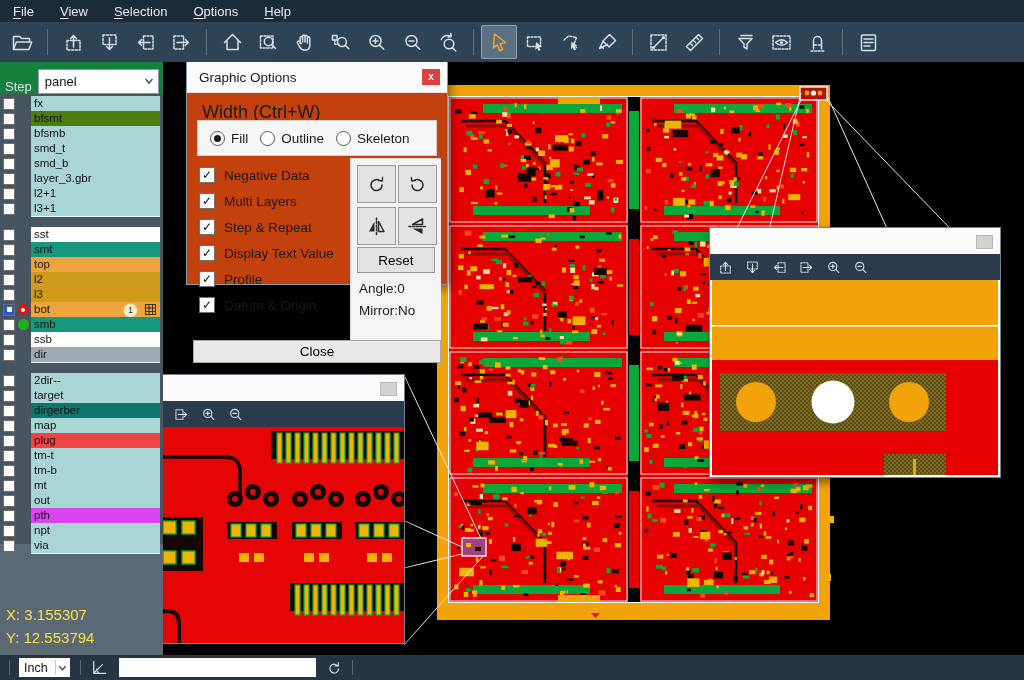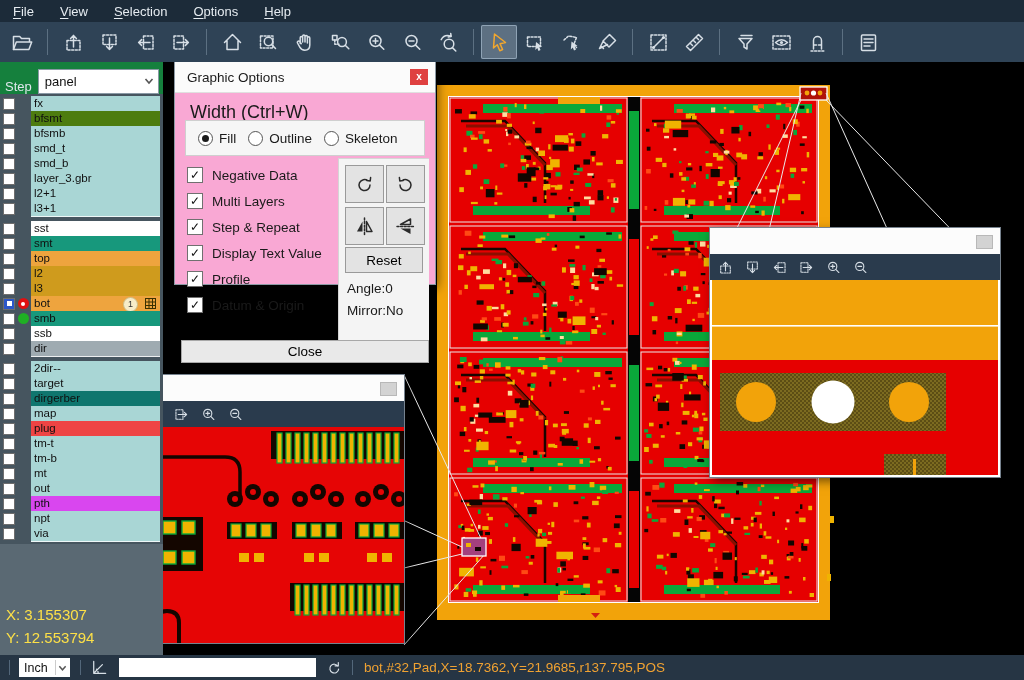--- a/index.html
+++ b/index.html
@@ -23,21 +23,21 @@
   svg.ic.dark{stroke:#2a2a2a;}
   
   .sidebar{position:absolute;left:0;top:62px;width:163px;bottom:25px;background:#46555f;z-index:5;}
   .sidebar-lower{position:absolute;left:0;right:0;top:482px;bottom:0;background:#5a6973;}
   .step-row{height:32px;display:flex;align-items:flex-end;background:#15803d;}
   .step-label{color:#dfe7ec;font-size:13px;margin:0 6px 0 5px;}
   .step-select{flex:1;margin-right:4px;height:23px;background:#fff;border:1px solid #8a99a5;
                display:flex;align-items:center;font-size:13px;color:#111;padding-left:6px;position:relative;}
   .step-select svg{position:absolute;right:4px;top:7px;stroke:#555;fill:none;stroke-width:1.6;}
   .layer-list{position:absolute;top:34px;left:0;right:3px;}
-  .lgroup{margin-bottom:5px;}
+  .lgroup{margin-bottom:11px;}
   .srow{display:flex;align-items:center;height:15px;}
   .scheck{width:10px;height:10px;background:#fff;border:1px solid #6e6e6e;margin-left:3px;flex:none;
           display:flex;align-items:center;justify-content:center;}
   .scheck.on{background:#2b57c8;}
   .scheck.on i{display:block;width:5px;height:5px;background:#fff;}
   .sgap{width:16px;flex:none;display:flex;align-items:center;justify-content:center;}
   .sdot{width:11px;height:11px;border-radius:50%;display:flex;align-items:center;justify-content:center;}
   .sdot.red{background:#e01010;}
   .sdot.red i{width:4px;height:4px;border-radius:50%;background:#fff;display:block;}
   .sdot.green{background:#1fb024;}
@@ -54,21 +54,21 @@
   .zwin-title{height:26px;background:#fcfcfc;position:relative;}
   .zwin-btn{position:absolute;right:7px;top:7px;width:15px;height:12px;background:#d3d3d3;border:1px solid #b8b8b8;}
   .zwin-toolbar{height:26px;background:#2a3b4d;display:flex;align-items:center;padding-left:2px;}
   .zwin-toolbar .tb-btn{width:27px;height:23px;}
   .zwin-content{position:relative;overflow:hidden;background:#e60505;}
   #win1{left:85px;top:375px;width:319px;z-index:3;}
   #win1 .zwin-content{height:216px;}
   #win2{left:710px;top:228px;width:290px;z-index:2;}
   #win2 .zwin-content{height:195px;border:2px solid #fff;border-top:none;background:#e60000;}
   
-  .dialog{position:absolute;left:175px;top:62px;width:260px;height:222px;background:#f9a8d4;
+  .dialog{position:absolute;left:187px;top:62px;width:260px;height:222px;background:#c2410c;
           box-shadow:0 0 0 1px #8d9aa5,3px 4px 10px rgba(0,0,0,.5);z-index:4;color:#1a1a1a;}
   .dlg-title{height:30px;background:#fbfbfb;border-bottom:1px solid #e0e0e0;display:flex;align-items:center;
              font-size:13.5px;padding-left:12px;position:relative;}
   .dlg-close{position:absolute;right:7px;top:7px;width:18px;height:16px;background:#df4040;color:#fff;
              font-size:10px;font-weight:bold;display:flex;align-items:center;justify-content:center;line-height:1;}
   .dlg-width{position:absolute;left:15px;top:40px;font-size:18px;}
   .dlg-radiobox{position:absolute;left:10px;top:58px;width:238px;height:34px;border:1px solid #cfcfcf;
                 background:#f6f6f6;display:flex;align-items:center;}
   .radio-item{display:flex;align-items:center;font-size:13.5px;margin-left:12px;}
   .radio{width:13px;height:13px;border-radius:50%;border:1px solid #555;background:#fff;margin-right:6px;
@@ -1734,14 +1734,13 @@
         <path d="M4.5 4 V18.5 H19 M4.5 18.5 L15 8 M10 18.5 a7 7 0 0 0 -2.2-5"></path>
       </svg>
     </span>
   <input class="cmd-input" value="" style="">
   <span style="margin-left:9px;display:flex" id="refreshic">
       <svg class="ic " width="18" height="18" viewBox="0 0 23 23">
         <path d="M16.6 9.3 a5.6 5.6 0 1 0 .8 3.6 M17 4.5 v4.2 h-4.2"></path>
       </svg>
     </span>
   <span class="sb-sep" style="margin-left:9px"></span>
-  <span class="sb-msg">bot,#32,Pad,X=18.7362,Y=21.9685,r137.795,POS</span>
 </div>
 
 </body></html>

